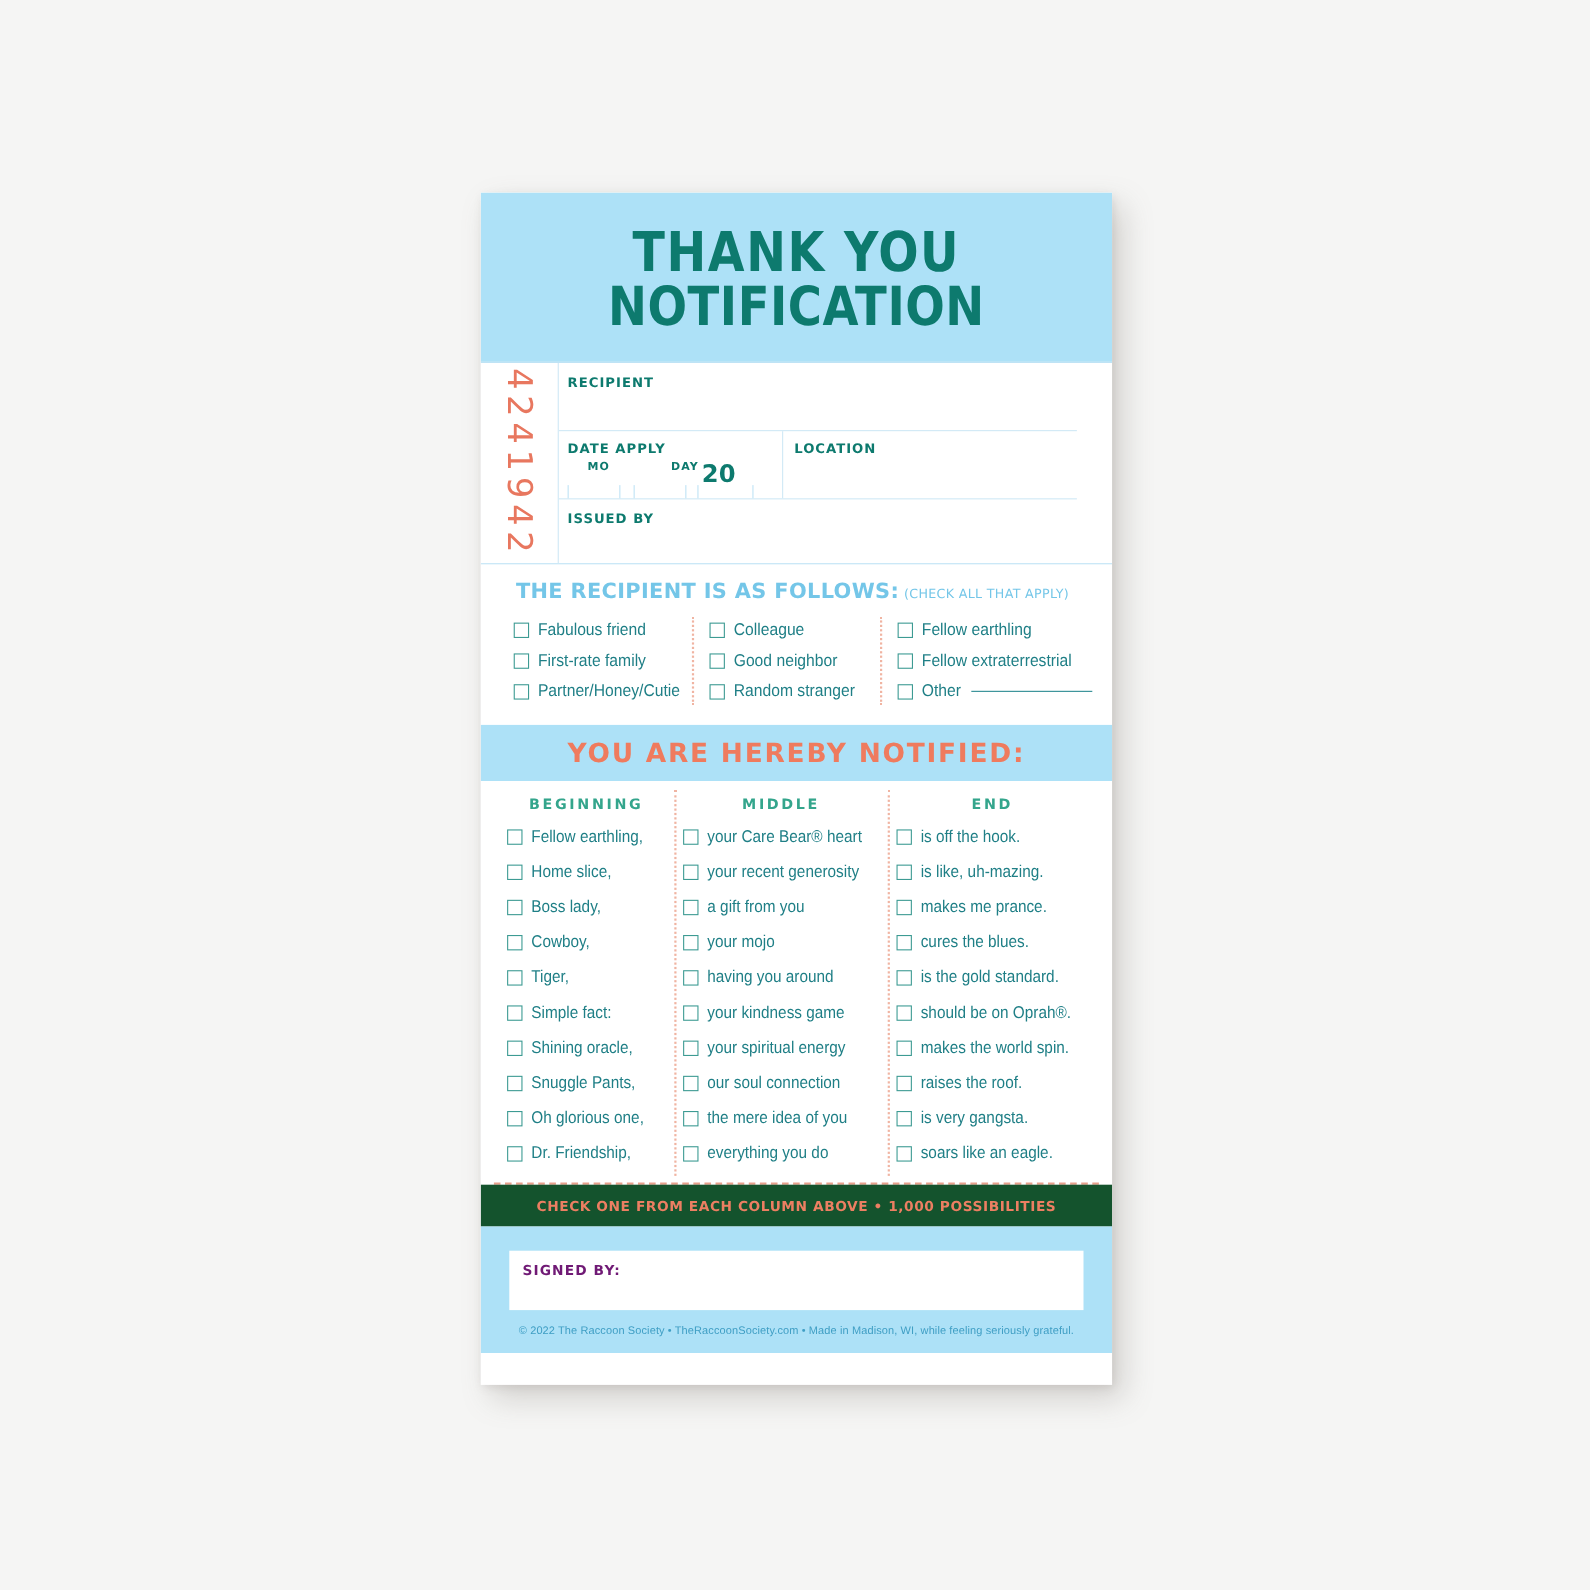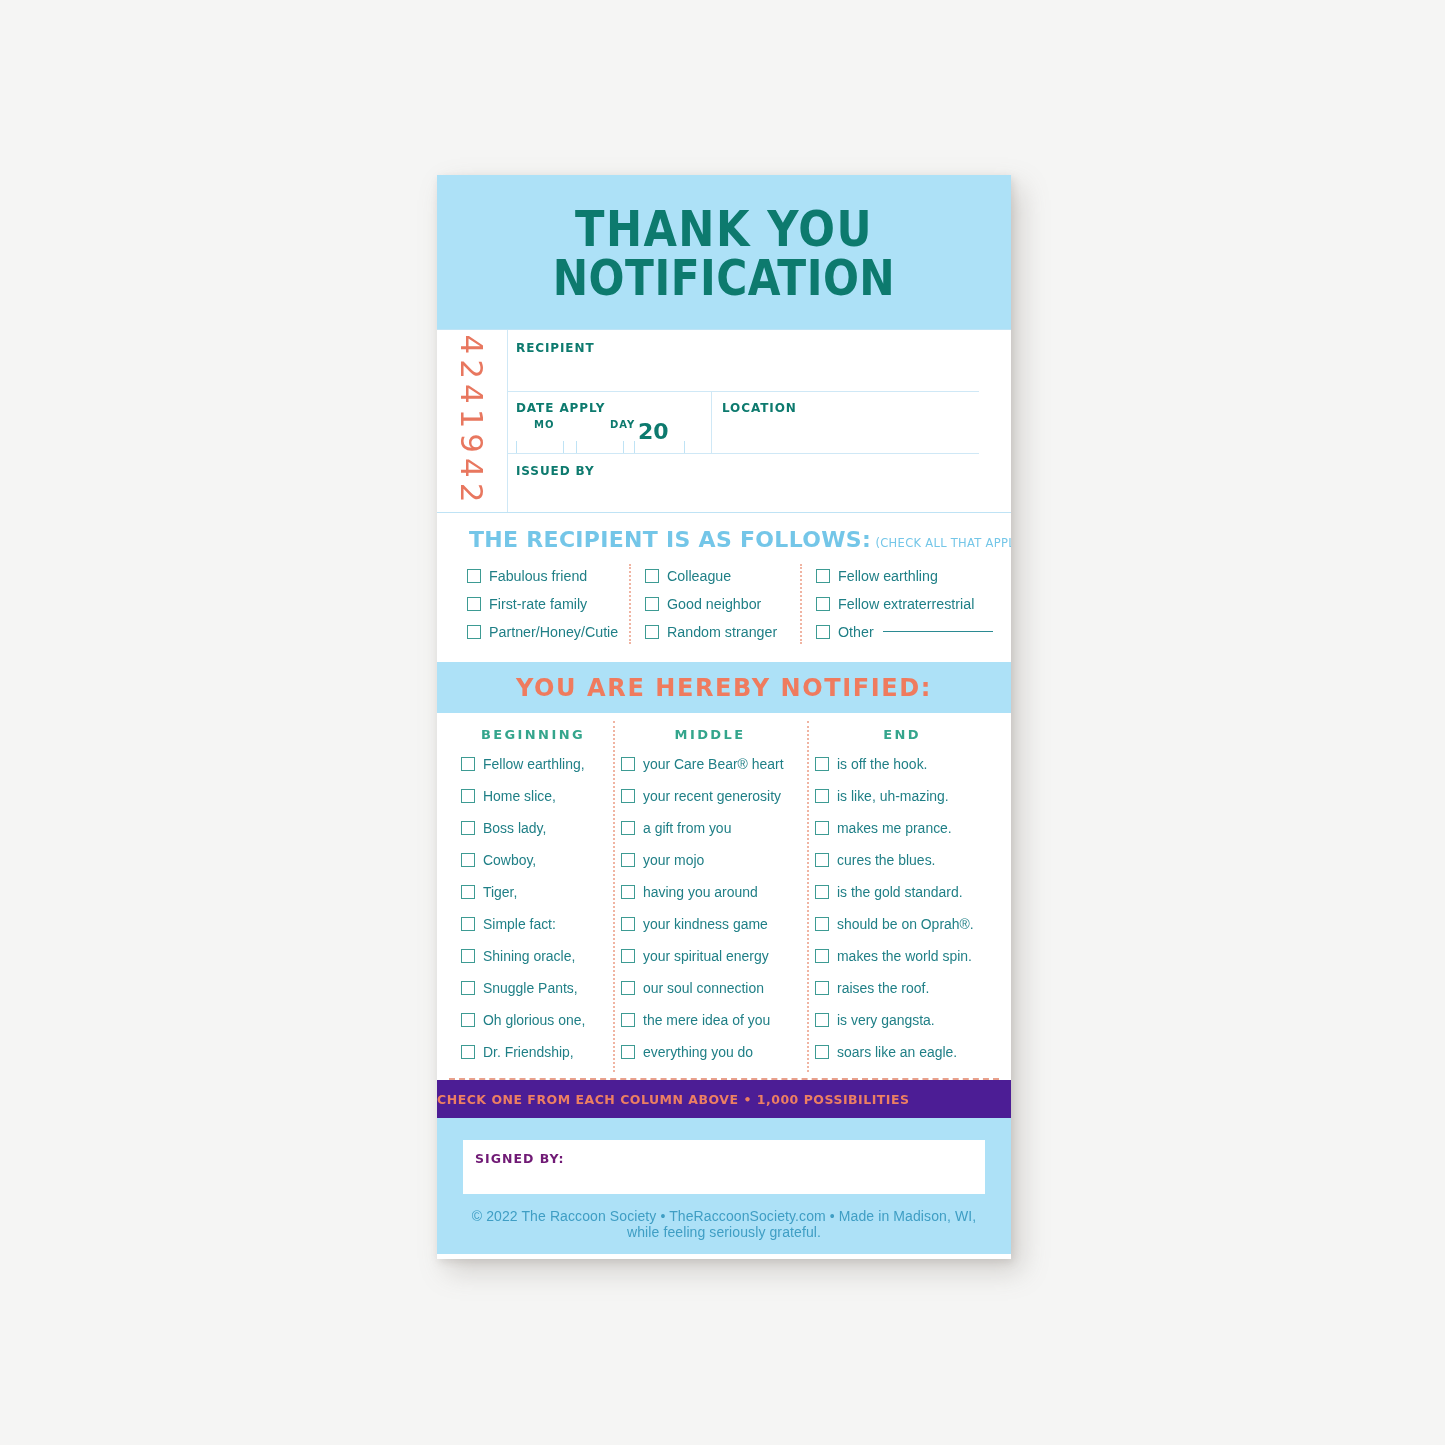--- a/index.html
+++ b/index.html
@@ -137,21 +137,21 @@
     background:#fff;
   }
   .sec-title{
     padding-left:32px;
     margin-bottom:10px;
     white-space:nowrap;
   }
   .sec-title .big{
     color:#74c6e8;
     font-weight:bold;
-    font-size:22px;
+    font-size:19px;
     letter-spacing:.3px;
     font-family:"DejaVu Sans", sans-serif;
   }
   .sec-title .small{
     color:#74c6e8;
     font-size:11.5px;
     letter-spacing:.3px;
     font-family:"DejaVu Sans", sans-serif;
   }
   .recip-cols{
@@ -249,27 +249,27 @@
     transform:scaleX(.9);
     transform-origin:left center;
   }
 
   
   .dash-rule{
     border-top:2px dashed #e8a08c;
     margin:4px 12px 0 12px;
   }
   .note{
-    text-align:left;
+    text-align:center;
     color:#ec7f62;
     font-weight:bold;
     font-size:12.5px;
     letter-spacing:.5px;
     padding:12px 0 11px 0;
-    background:#4c1d95;
+    background:#14532d;
     font-family:"DejaVu Sans", sans-serif;
   }
 
   
   .foot{
     background:#ade1f7;
     padding:22px 26px 10px 26px;
   }
   .sign-box{
     background:#fff;
@@ -280,21 +280,21 @@
   .sign-box span{
     color:#701a75;
     font-size:12.5px;
     font-weight:bold;
     letter-spacing:1px;
     font-family:"DejaVu Sans", sans-serif;
   }
   .credit{
     text-align:center;
     color:#3f9ec4;
-    font-size:14px;
+    font-size:10px;
     padding:14px 0 4px 0;
     letter-spacing:.1px;
     font-family:"Liberation Sans", sans-serif;
   }
 </style>
 </head>
 <body>
 
 <div id="card">
 

